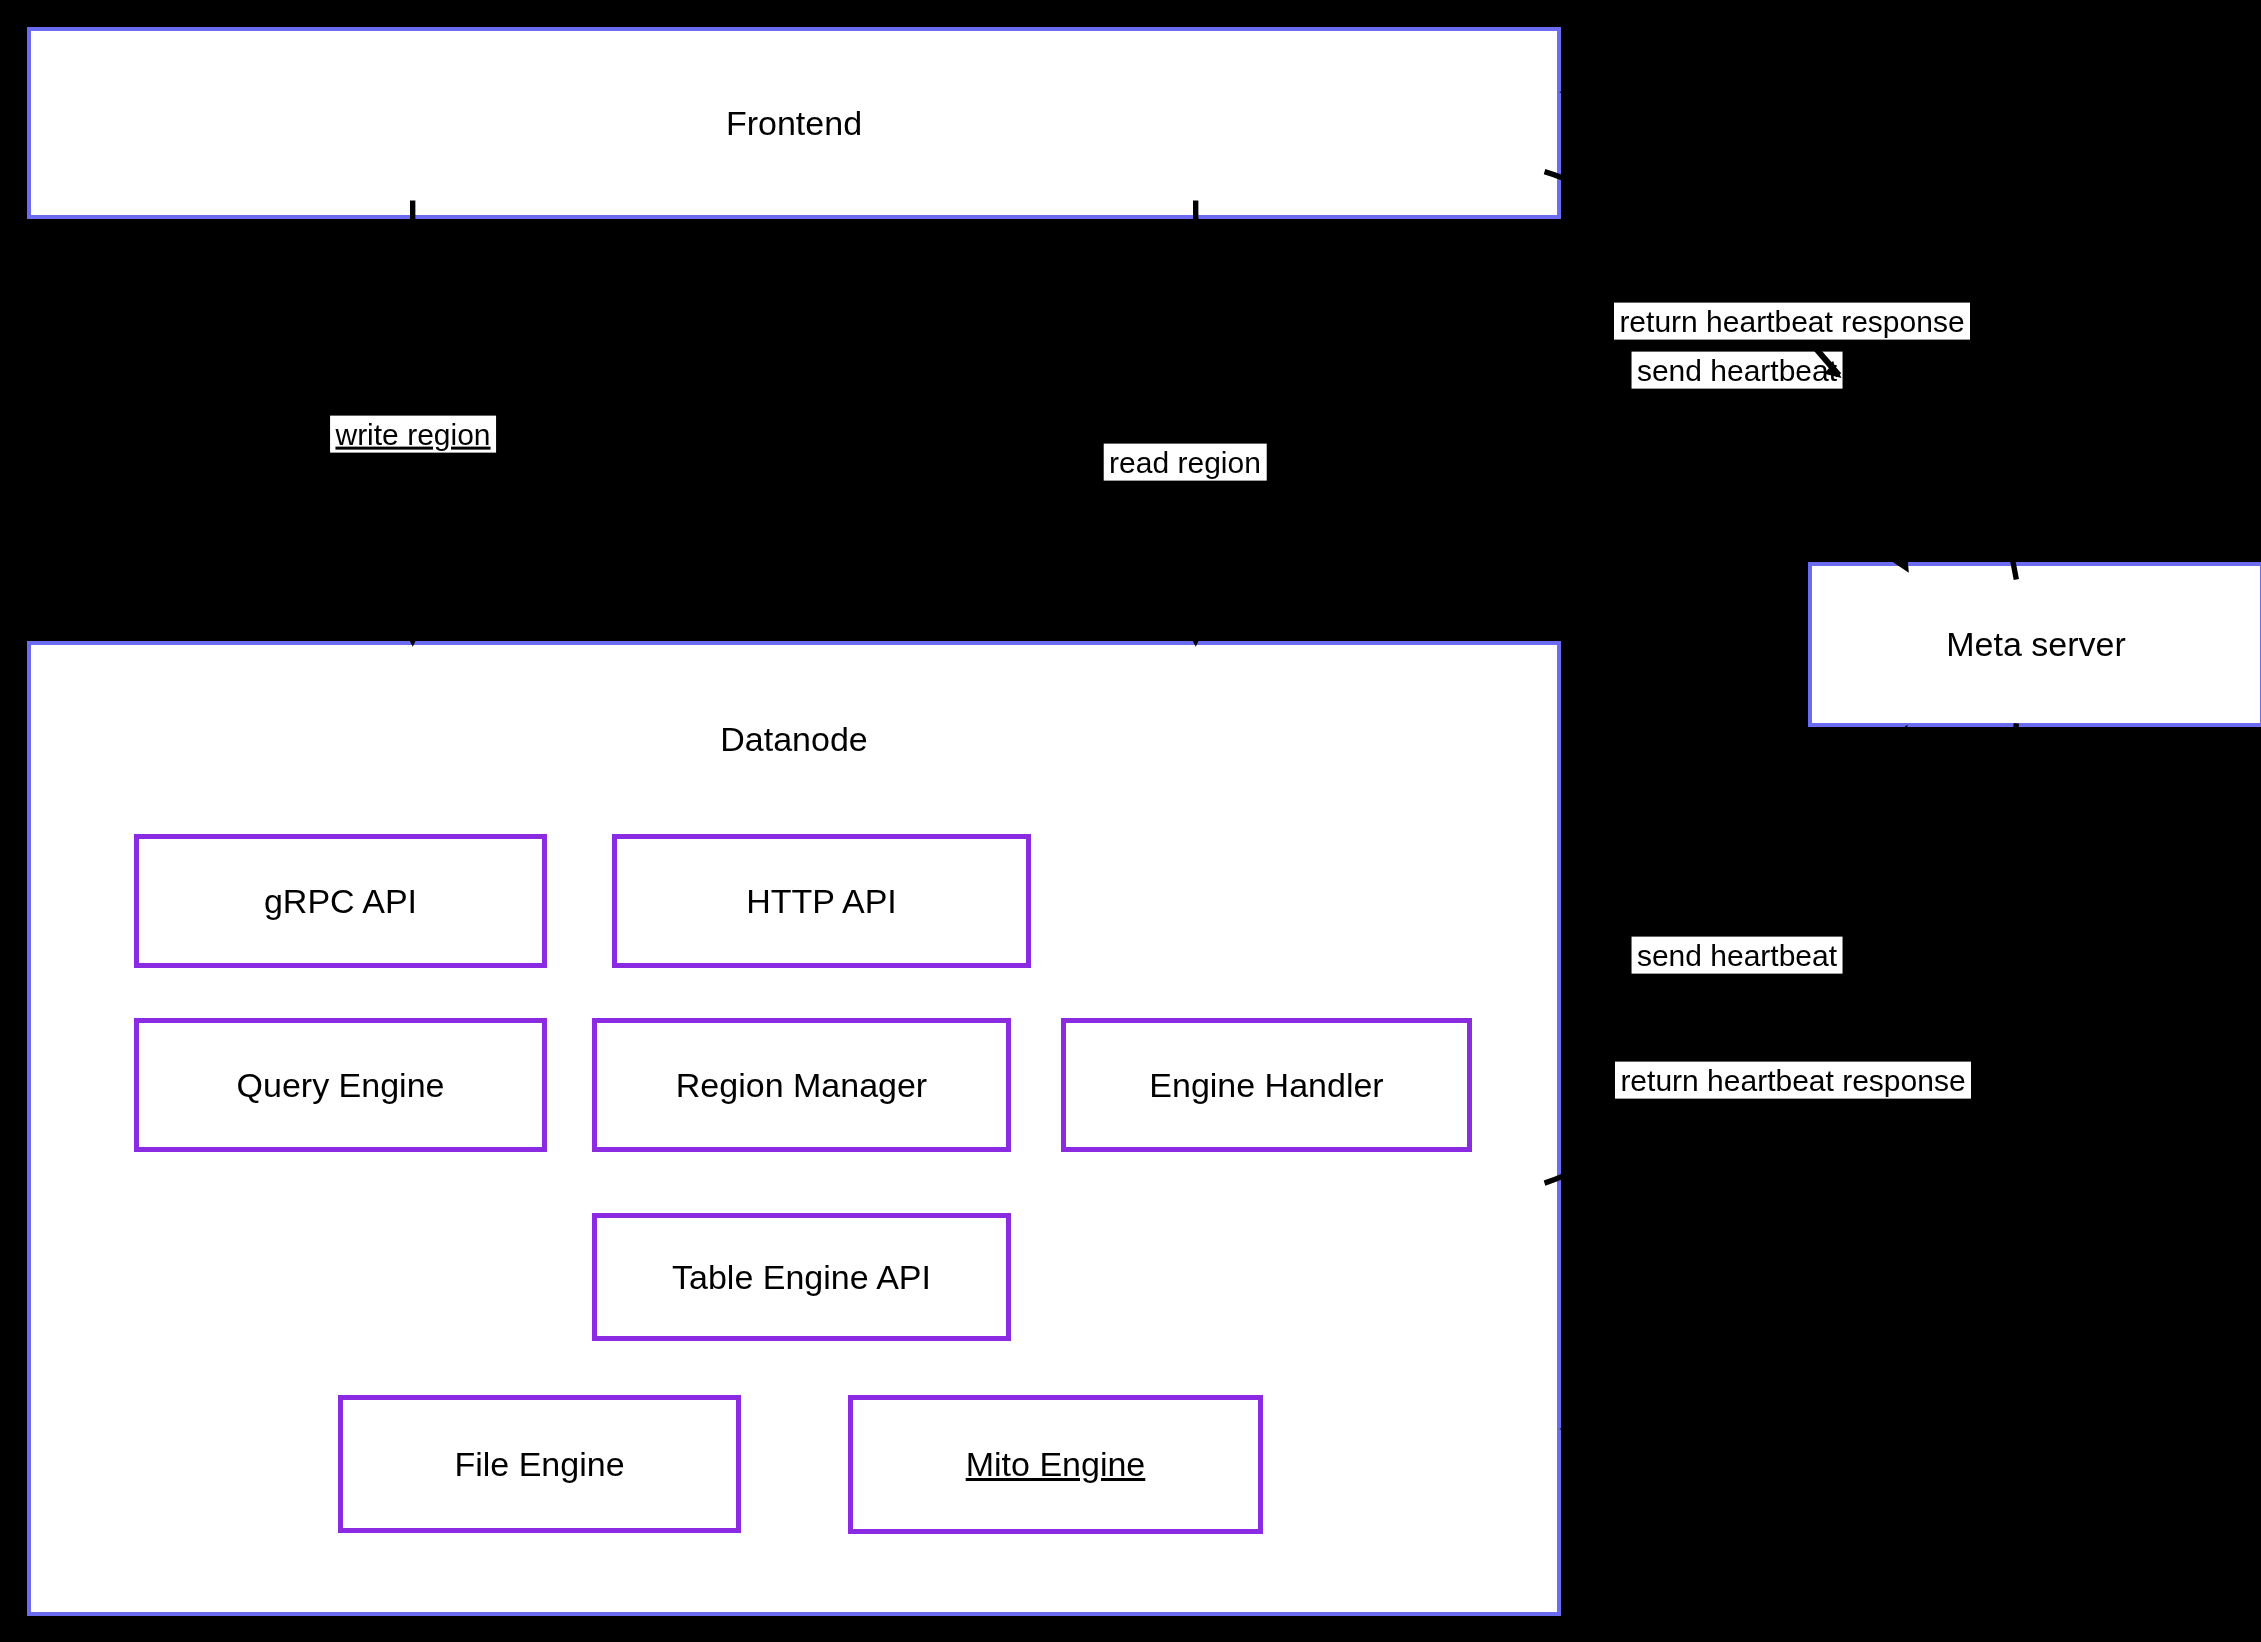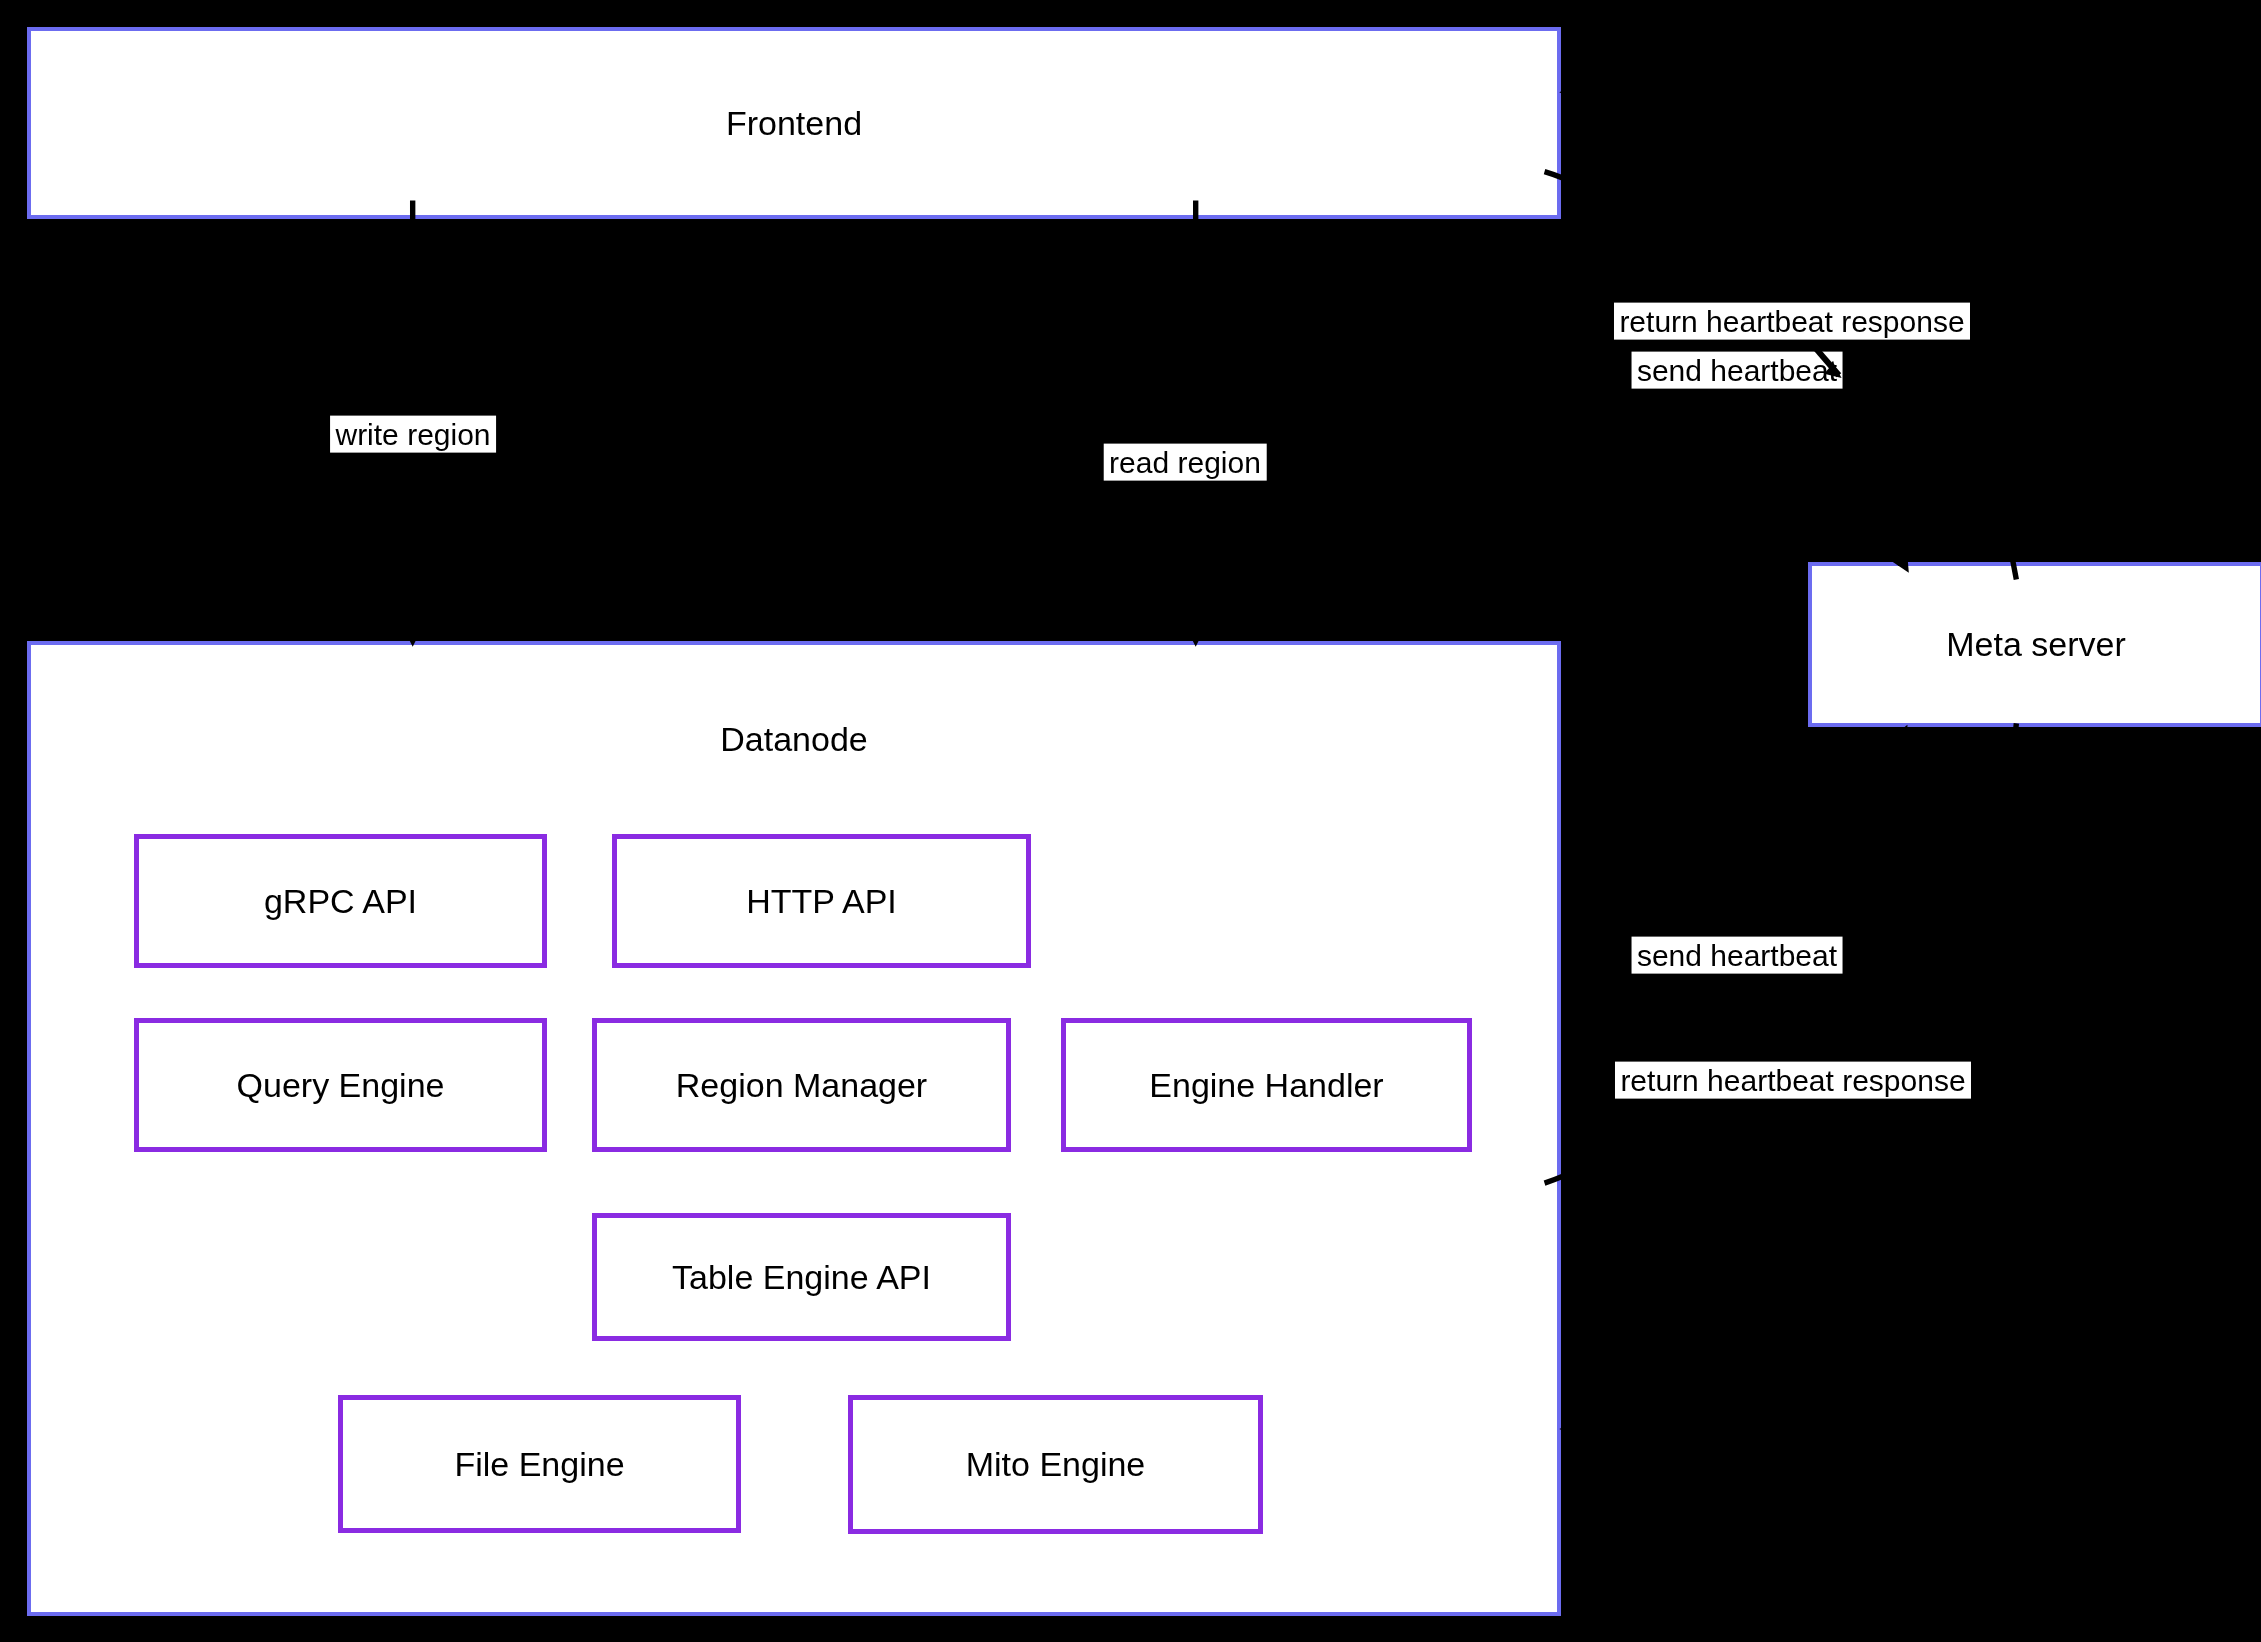--- a/index.html
+++ b/index.html
@@ -42,34 +42,34 @@
   }
   
   #grpc-api        { left: 134px;  top: 834px; width: 413px; height: 134px; }
   #http-api        { left: 612px;  top: 834px; width: 419px; height: 134px; }
   #heartbeat-task  { left: 1061px; top: 834px; width: 411px; height: 134px; }
   #query-engine    { left: 134px;  top: 1018px; width: 413px; height: 134px; }
   #region-manager  { left: 592px;  top: 1018px; width: 419px; height: 134px; }
   #request-handler { left: 1061px; top: 1018px; width: 411px; height: 134px; }
   #table-engine-api{ left: 592px;  top: 1213px; width: 419px; height: 128px; }
   #file-engine     { left: 338px;  top: 1395px; width: 403px; height: 138px; }
-  #mito-engine     { left: 848px; top: 1395px; width: 415px; height: 139px; }
+  #mito-engine     { left: 848px; top: 1395px; width: 415px; height: 139px; text-decoration: underline; }
 
   .edge-chip {
     position: absolute;
     transform: translate(-50%, -50%);
     background: #ffffff;
     color: #000000;
     font-size: 30px;
     line-height: 1.18;
     padding: 0.7px 5.4px;
     white-space: nowrap;
     z-index: 3;
   }
-  #chip-write-region  { left: 413px;  top: 434px; }
+  #chip-write-region  { left: 413px;  top: 434px; text-decoration: underline; }
   #chip-read-region   { left: 1185px; top: 434px; margin-top: 28px; }
   #chip-return-hb-top { left: 1792px; top: 321px; }
   #chip-send-hb-top   { left: 1737px; top: 370px; }
   #chip-send-hb-bot   { left: 1737px; top: 955px; }
   #chip-return-hb-bot { left: 1793px; top: 1080px; }
 
   svg.overlay {
     position: absolute;
     left: 0; top: 0;
     width: 2261px;

